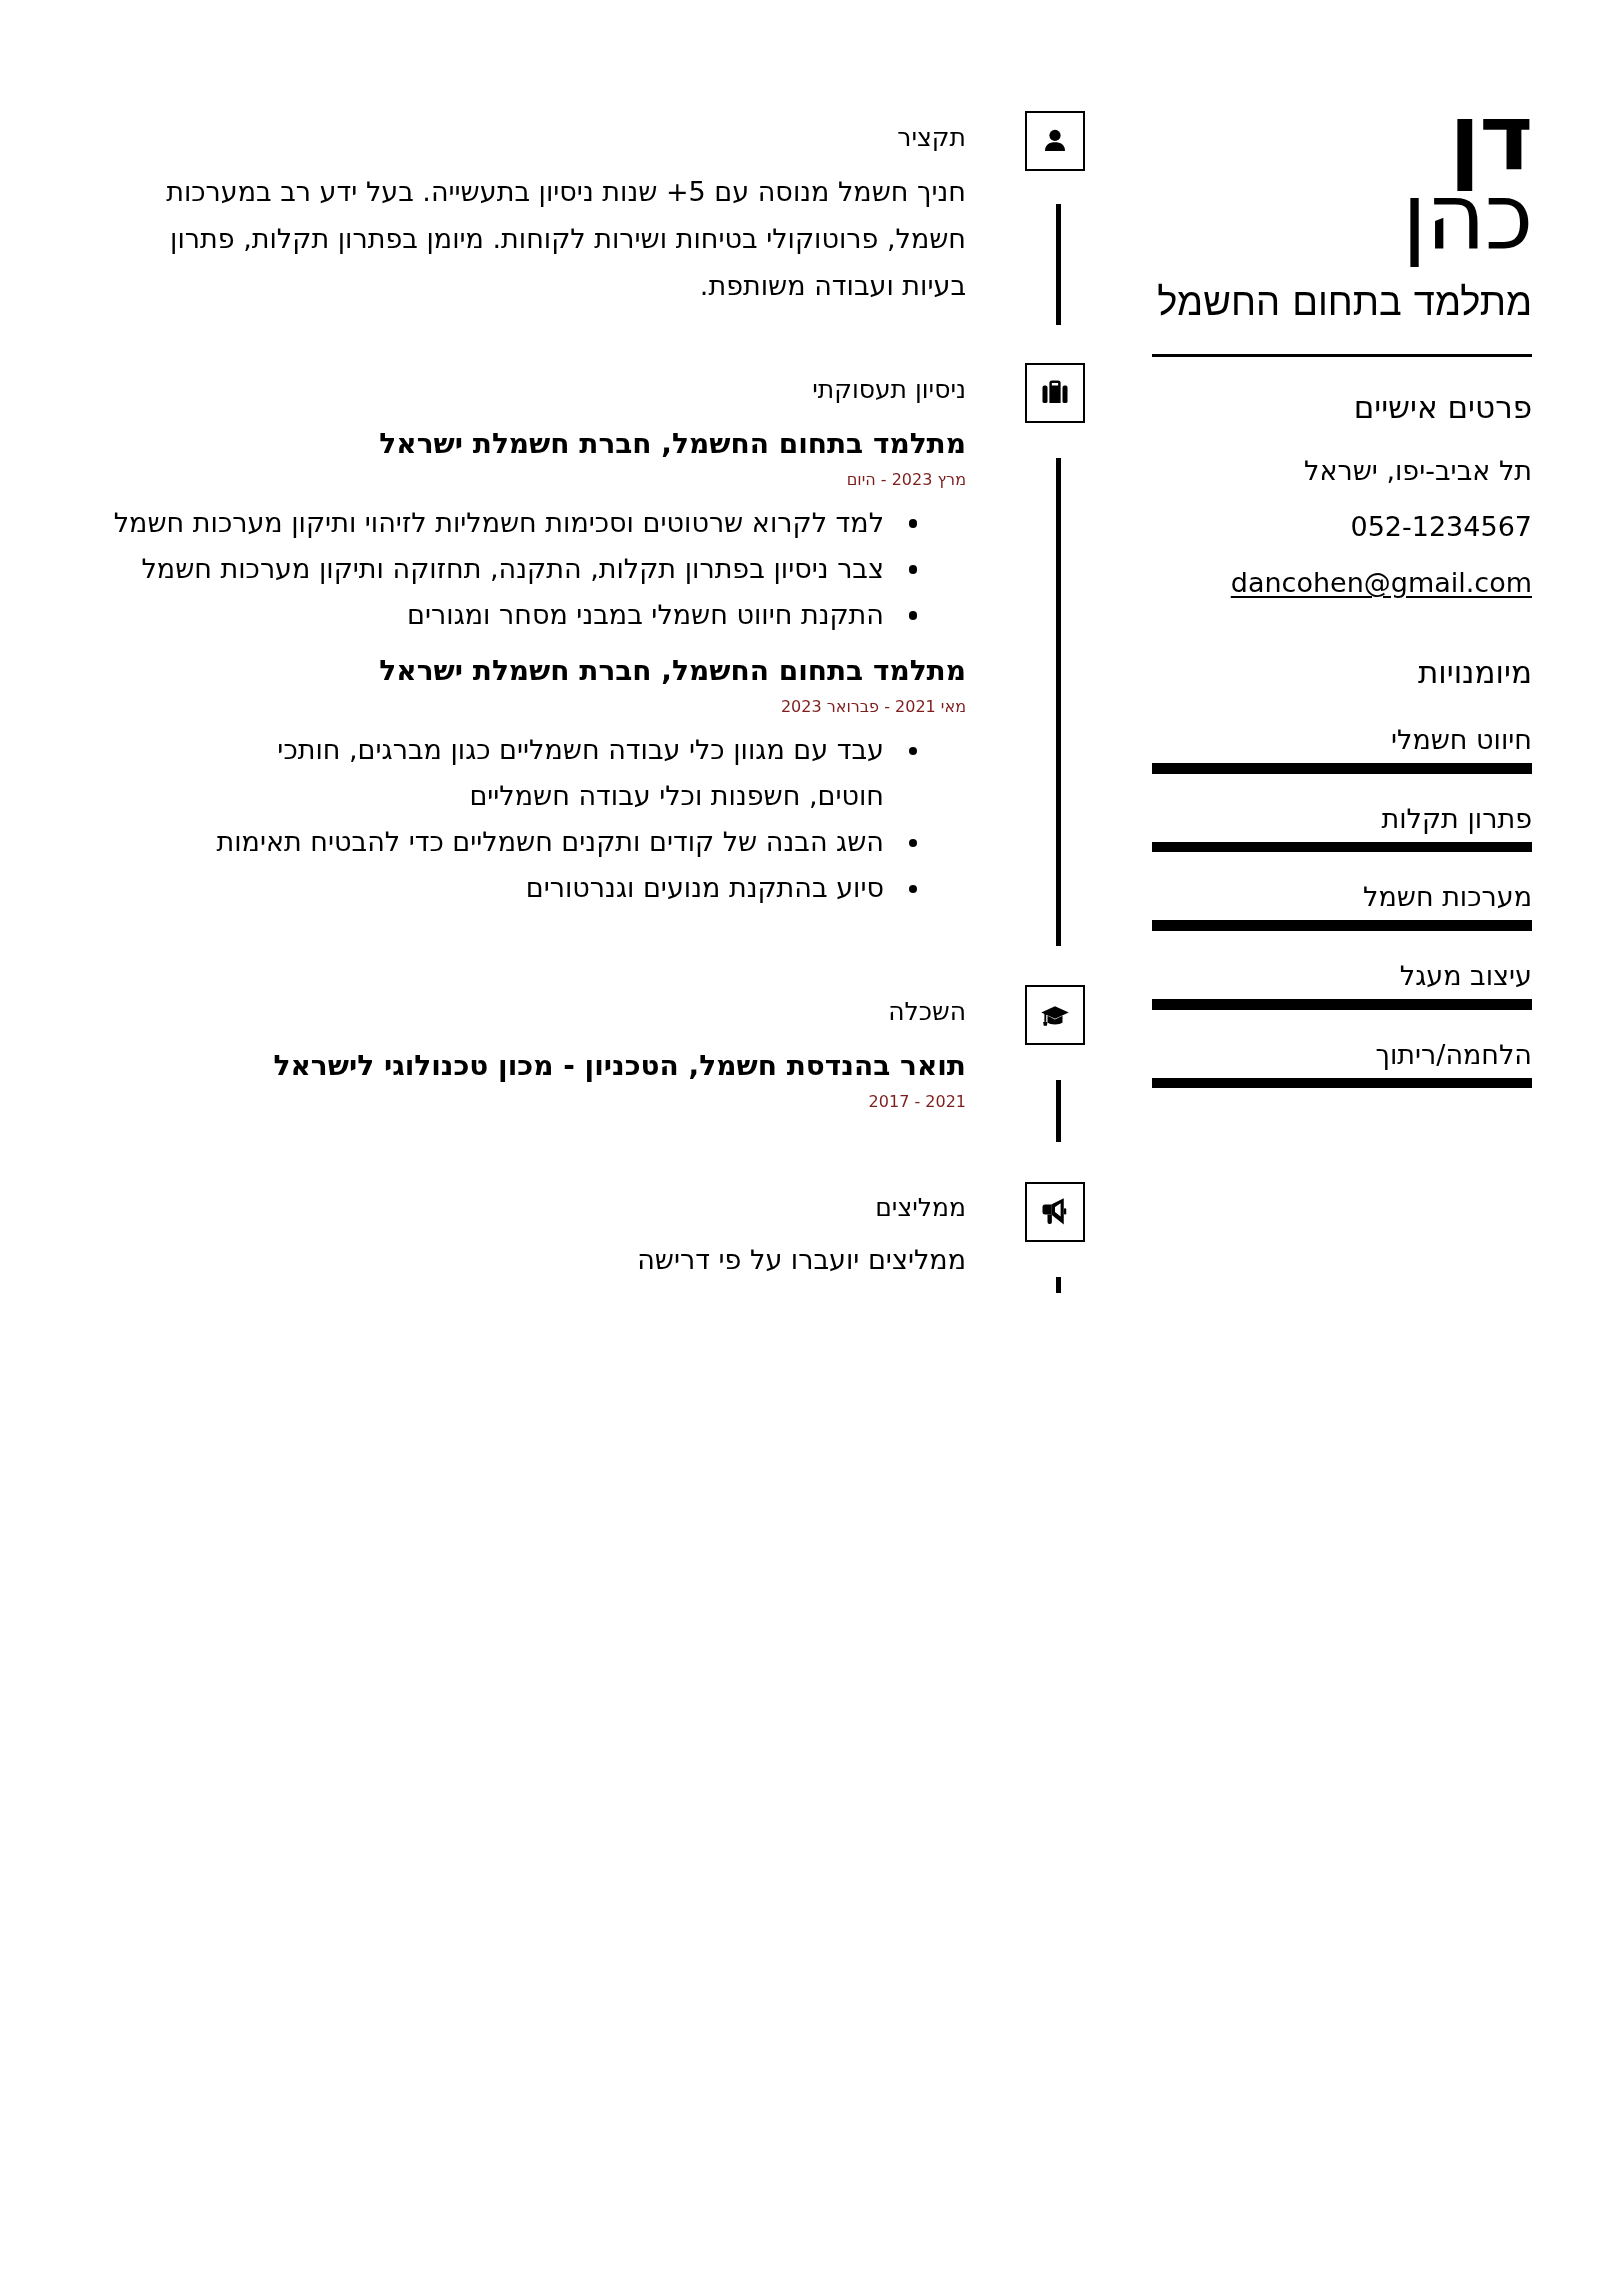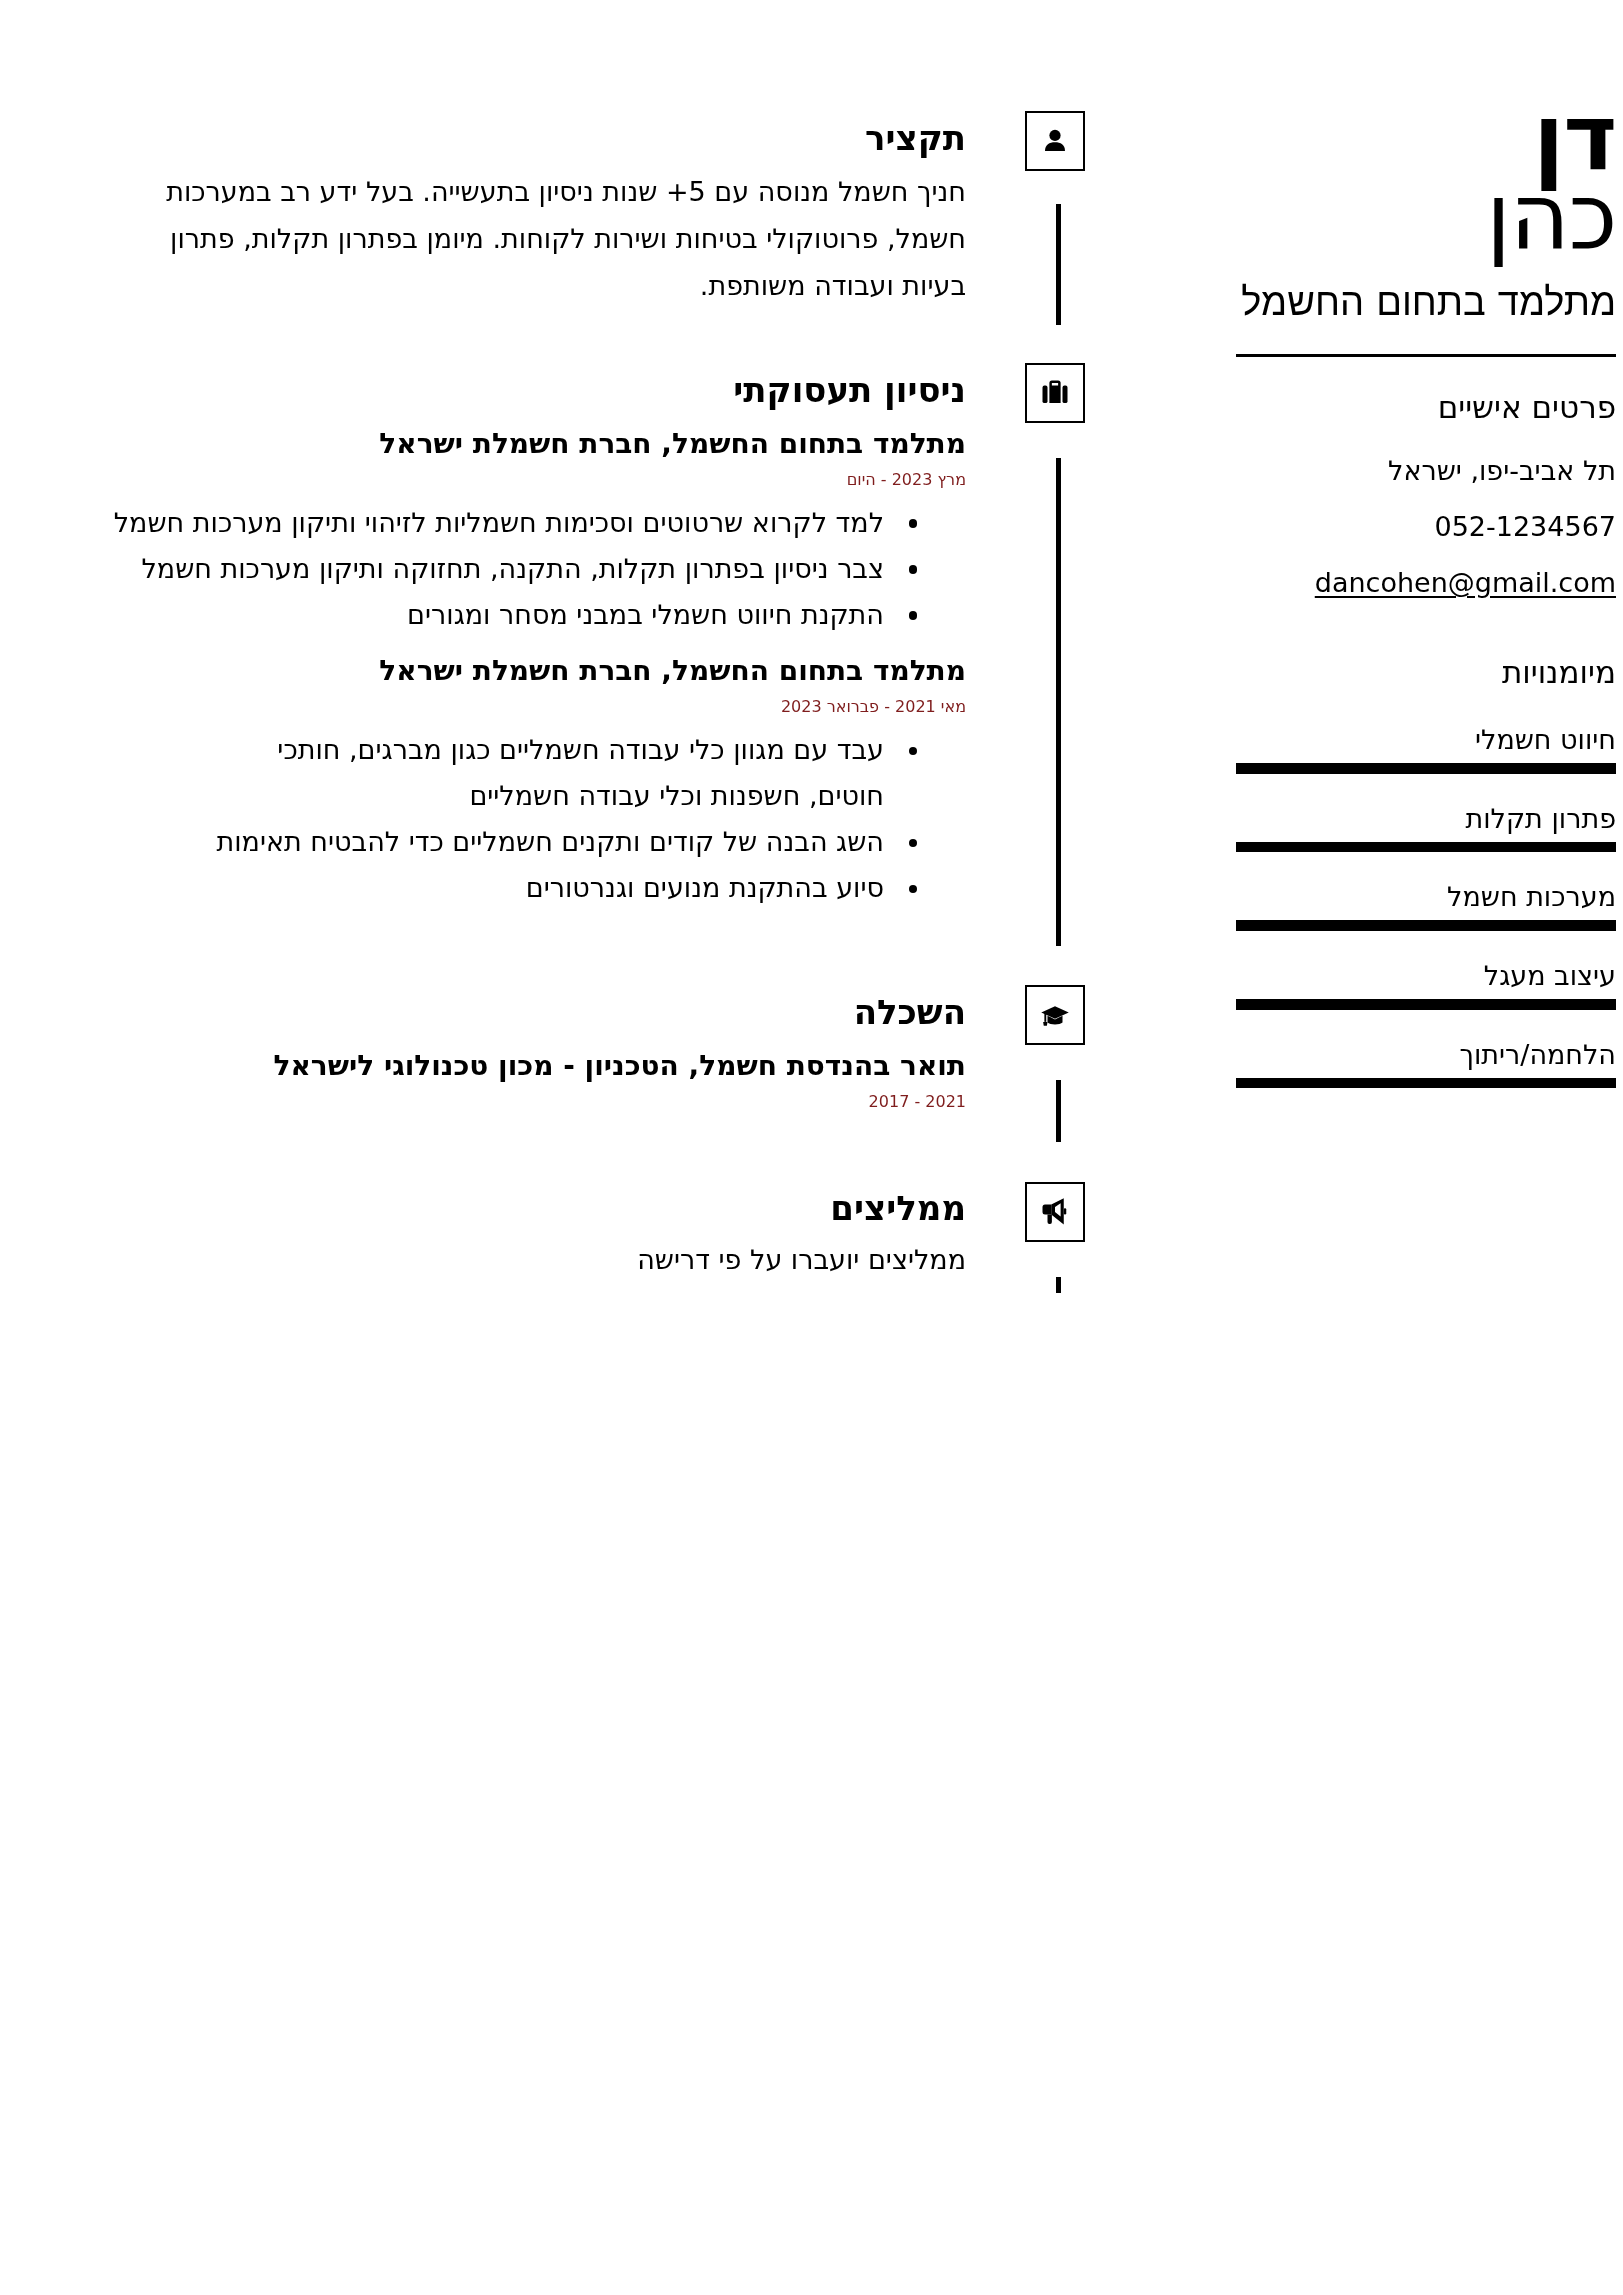--- a/index.html
+++ b/index.html
@@ -3,21 +3,21 @@
   <meta charset="utf-8">
   <style>
     html, body { margin: 0; padding: 0; background: #ffffff; }
     body {
       width: 1623px; height: 2295px; position: relative; overflow: hidden;
       font-family: "DejaVu Sans", "Liberation Sans", sans-serif; color: #000;
     }
     .rtl { direction: rtl; text-align: right; }
 
     
-    .right-col { position: absolute; left: 1236px; top: 98px; width: 380px; }
+    .right-col { position: absolute; left: 1152px; top: 98px; width: 380px; }
     .name-line { font-size: 92px; line-height: 79px; font-weight: 400; margin: 0; letter-spacing: -1.3px; }
     .name-first { font-weight: 700; }
     .job-title { font-size: 38px; line-height: 52px; margin-top: 19.6px; font-weight: 300; }
     .name-divider { height: 3.3px; background: #000; margin-top: 26px; }
     .side-heading { font-size: 31px; font-weight: 500; margin-top: 27px; line-height: 46px; }
     .contact-line { font-size: 27px; line-height: 31px; margin-top: 25px; }
     .contact-email { text-decoration: underline; text-underline-offset: 3.9px; color: #000; }
     .skills-heading { margin-top: 51px; }
     .skill { margin-top: 26px; }
     .skill-label { font-size: 27px; line-height: 37px; }
@@ -27,21 +27,21 @@
     .icon-box {
       position: absolute; left: 1025px; width: 60px; height: 60px;
       border: 2.6px solid #000; box-sizing: border-box;
       display: flex; align-items: center; justify-content: center; background: #fff;
     }
     .icon-box svg { width: 30px; height: 30px; }
     .tl-seg { position: absolute; left: 1056px; width: 4.6px; background: #000; }
 
     
     .main-col { position: absolute; left: 98px; width: 868px; }
-    .sec-heading { font-size: 34px; line-height: 46px; font-weight: 700; }
+    .sec-heading { font-size: 25px; line-height: 46px; font-weight: 400; }
     .body-text { font-size: 27px; line-height: 47px; }
     .job-title-line { font-size: 28px; font-weight: 700; line-height: 38px; }
     .job-date { font-size: 16px; color: #7f1d1d; line-height: 33px; }
     ul.bullets { margin: 3.9px 0 0 0; padding: 0 82px 0 0; list-style: none; }
     ul.bullets li { font-size: 27px; line-height: 46px; position: relative; }
     ul.bullets li::before {
       content: ""; position: absolute; right: -33px; top: 19.6px;
       width: 8.5px; height: 8.5px; border-radius: 50%; background: #000;
     }
   </style>

